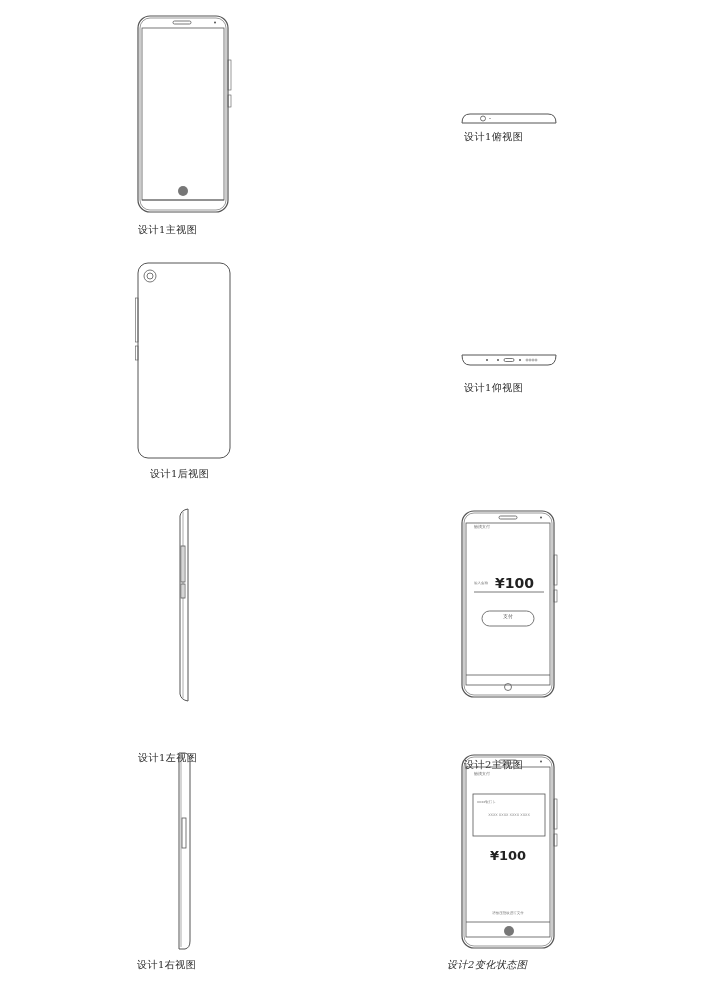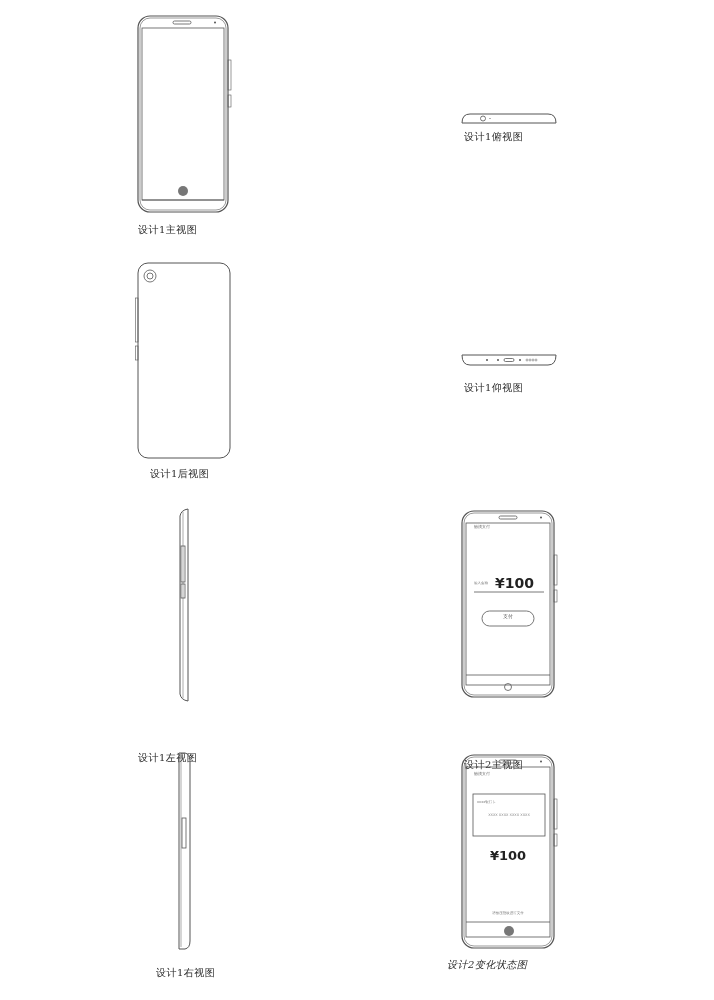--- a/index.html
+++ b/index.html
@@ -92,21 +92,21 @@
 </div>
 <div class="caption" style="left:464px; top:716px;margin-top:42px;">设计2主视图</div>
 
 <div class="abs" style="left:177px; top:752px; width:16px; height:198px;">
   <svg width="16" height="198" viewBox="0 0 16 198">
     <path d="M2 1 L8 1 Q13 2 13 9 L13 189 Q13 196 8 197 L2 197 Z" class="line" stroke-width="1"></path>
     <line x1="4" y1="3" x2="4" y2="195" class="line" stroke-width="0.5"></line>
     <rect x="5" y="66" width="4" height="30" class="line" stroke-width="0.8"></rect>
   </svg>
 </div>
-<div class="caption" style="left:156px; top:958px;margin-top:8px;">设计1右视图</div>
+<div class="caption" style="left:137px; top:958px;">设计1右视图</div>
 
 <div class="abs" style="left:461px; top:754px; width:98px; height:196px;">
   <svg width="98" height="196" viewBox="0 0 98 196">
     <rect x="1" y="1" width="92" height="193" rx="12" class="line" stroke-width="1.2"></rect>
     <rect x="3" y="3" width="88" height="189" rx="10" class="line" stroke-width="0.6"></rect>
     <rect x="38" y="6" width="18" height="3" rx="1.5" class="line" stroke-width="0.8"></rect>
     <circle cx="80" cy="7.5" r="1" fill="#555"></circle>
     <rect x="5" y="13" width="84" height="170" class="line" stroke-width="0.8"></rect>
     <line x1="5" y1="168" x2="89" y2="168" class="line" stroke-width="0.8"></line>
     <circle cx="48" cy="177" r="5" fill="#777"></circle>

